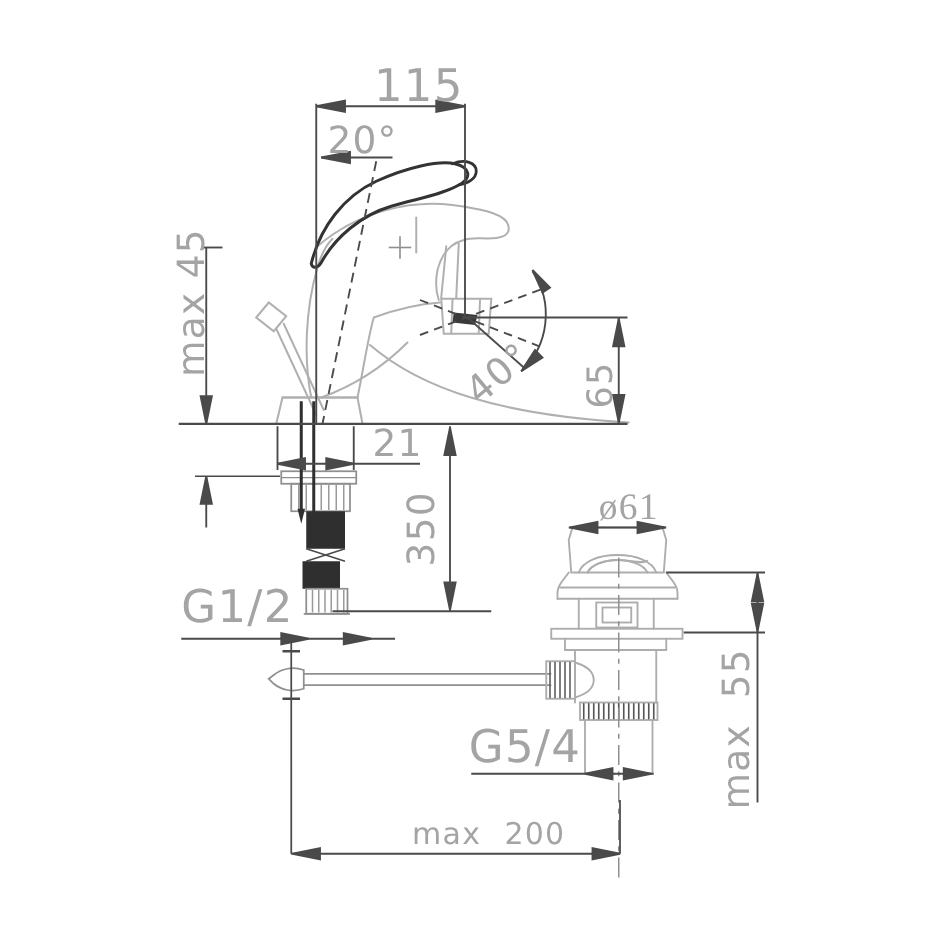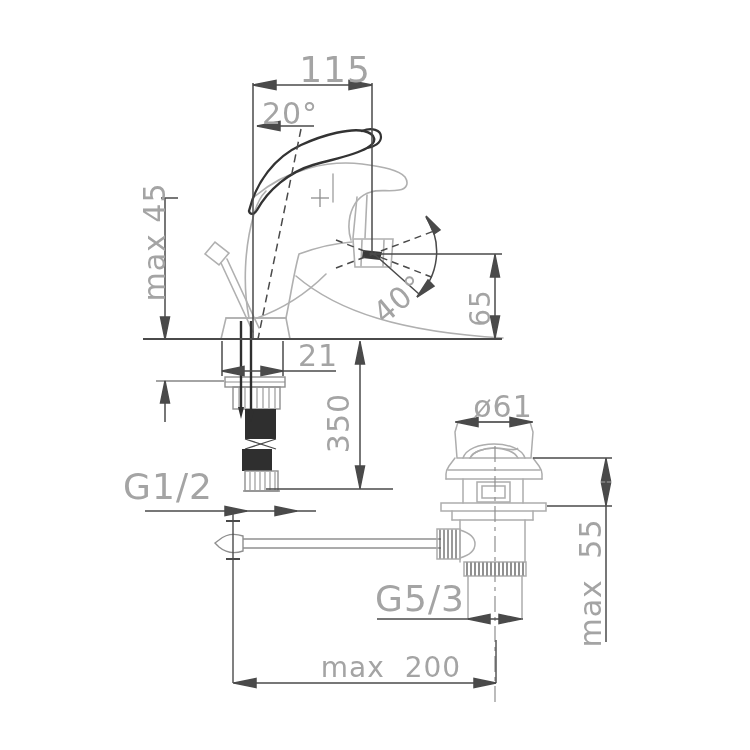--- a/index.html
+++ b/index.html
@@ -15,21 +15,21 @@
     position:absolute;
     color:#a4a4a4;
     white-space:nowrap;
     transform:translate(-50%,-50%);
     font-weight:400;
     letter-spacing:1px;
   }
   .rot90{transform:translate(-50%,-50%) rotate(-90deg);}
   .rot40{transform:translate(-50%,-50%) rotate(-40deg);}
   .fs36{font-size:36px;}
-  .fs32{font-size:28px;}
+  .fs32{font-size:24px;}
   .fs30{font-size:30px;}
   .fs28{font-size:28px;}
   .wide{word-spacing:10px;}
 </style>
 </head>
 <body>
 
 <div class="canvas">
 
 <svg width="750" height="750" viewBox="0 0 750 750">
@@ -249,19 +249,19 @@
   </g>
 </svg>
 
 <span class="dim-label fs36" style="left:335px;top:69px;">115</span>
 <span class="dim-label fs30" style="left:290px;top:113px;">20°</span>
 <span class="dim-label fs30 rot90" style="left:154px;top:242px;">max 45</span>
 <span class="dim-label fs30 rot40" style="left:399px;top:299px;">40°</span>
 <span class="dim-label fs28 rot90" style="left:480px;top:308px;">65</span>
 <span class="dim-label fs30" style="left:318px;top:355px;">21</span>
 <span class="dim-label fs30 rot90" style="left:338px;top:423px;">350</span>
-<span class="dim-label fs36" style="left:168px;top:486px;">G1/2</span>
-<span class="dim-label fs30" style="left:503px;top:406px;">ø61</span>
+<span class="dim-label fs36" style="left:190px;top:486px;">G1/2</span>
+<span class="dim-label fs30" style="left:503px;top:406px;font-family:Liberation Serif, serif;">ø61</span>
 <span class="dim-label fs30 rot90 wide" style="left:590px;top:583px;">max 55</span>
-<span class="dim-label fs36" style="left:420px;top:598px;">G5/3</span>
+<span class="dim-label fs36" style="left:420px;top:598px;">G5/4</span>
 <span class="dim-label fs32 wide" style="left:391px;top:667px;">max 200</span>
 
 </div>
 
 </body></html>

